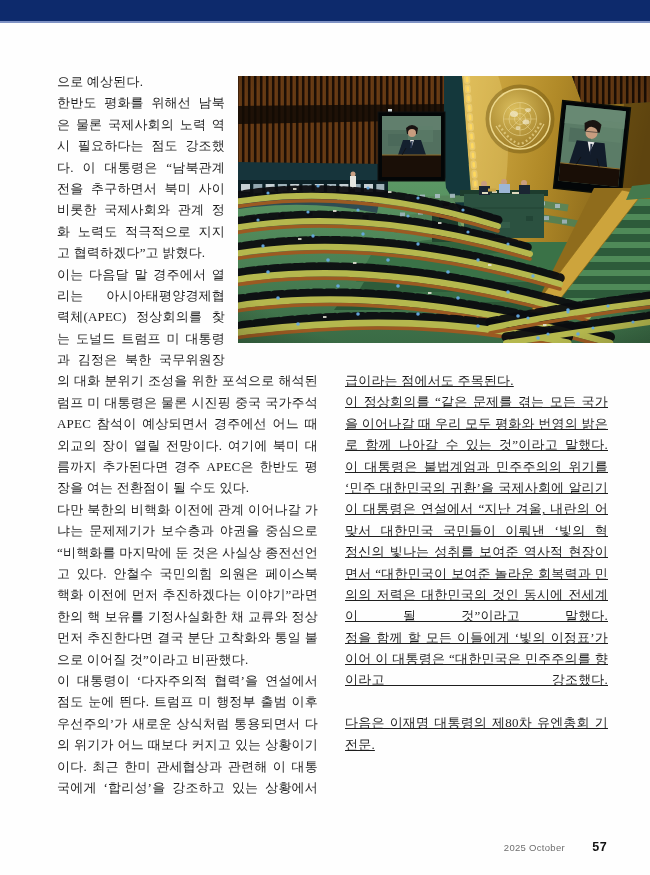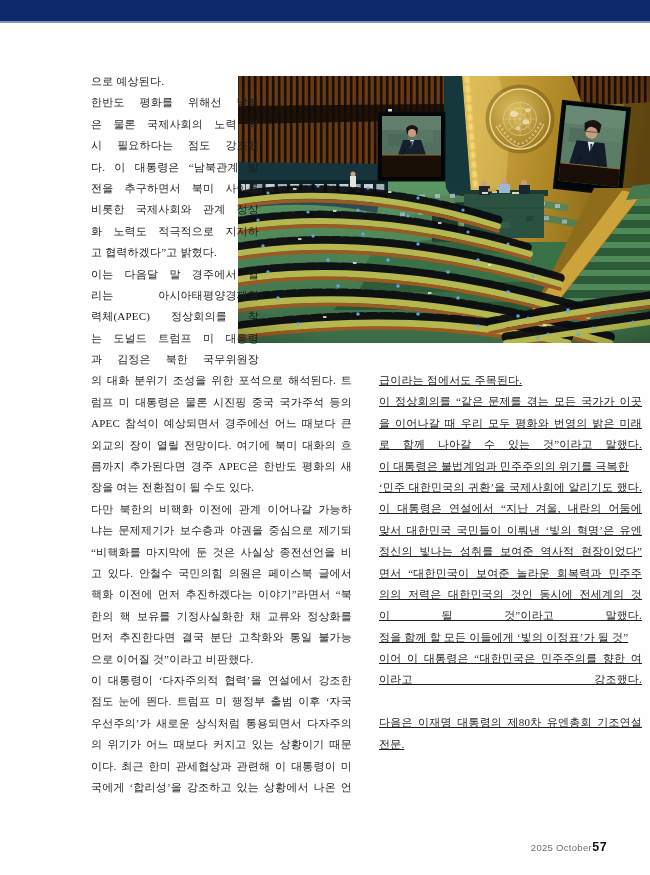--- a/index.html
+++ b/index.html
@@ -8,41 +8,41 @@
     font-family:"Liberation Serif","DejaVu Serif",serif;overflow:hidden;
   }
   .topbar{
     position:absolute;left:0;top:0;width:650px;height:21px;
     background:#0d2a6c;border-bottom:2px solid #7f92c4;
   }
   .photo-wrap{
     position:absolute;left:238px;top:76px;width:412px;height:267px;overflow:hidden;
     background:#2a4a38;
   }
-  .col{position:absolute;color:#1e1e1e;font-size:11px;letter-spacing:0.2px;margin-left:34px;}
+  .col{position:absolute;color:#1e1e1e;font-size:13px;letter-spacing:0.2px;}
   .line{
     height:21.4px;line-height:21.4px;overflow:hidden;
     text-align:justify;text-align-last:justify;
   }
   #col-left{left:57px;top:71px;width:261px;}
   
   #col-left .line:nth-child(-n+14){width:168px;}
   
   #col-left .line:nth-child(1),
   #col-left .line:nth-child(9),
   #col-left .line:nth-child(20),
   #col-left .line:nth-child(28){text-align-last:left;}
   #col-right{left:345px;top:370px;width:263px;text-decoration:underline;}
   #col-right .line:nth-child(1),
   #col-right .line:nth-child(5),
   #col-right .line:nth-child(13),
   #col-right .line:nth-child(16),
   #col-right .line:nth-child(19){text-align-last:left;}
   .footer{
-    position:absolute;top:841px;right:43px;display:flex;align-items:baseline;gap:0;
+    position:absolute;top:841px;right:43px;display:flex;align-items:baseline;gap:27px;
     font-family:"Liberation Sans","DejaVu Sans",sans-serif;
   }
   .footer .issue{font-size:9.5px;color:#6e6e6e;letter-spacing:0.3px;}
   .footer .pageno{font-size:12.5px;color:#111;font-weight:bold;font-family:Liberation Mono, monospace;}
 </style>
 </head>
 <body>
 
 <div class="topbar"></div>
 

